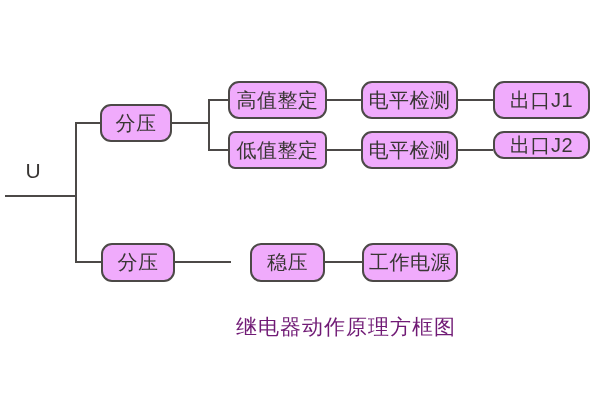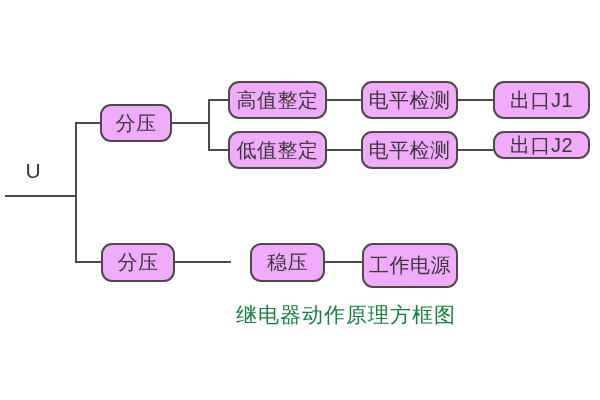--- a/index.html
+++ b/index.html
@@ -39,39 +39,39 @@
     left: 18px;
     top: 159px;
     width: 30px;
     text-align: center;
     font-size: 21px;
     color: #393634;
   }
   .caption {
     position: absolute;
     left: 346px;
-    top: 301px;
+    top: 313px;
     transform: translateX(-50%);
     font-size: 21px;
-    color: #15803d;
+    color: #701a75;
     white-space: nowrap;
     letter-spacing: 1px;
   }
 
   
   .n-divider-top   { left: 100px; top: 104px; width: 72px; height: 38px; }
   .n-high-set      { left: 228px; top:  81px; width: 99px; height: 38px; }
-  .n-low-set       { left: 228px; top: 131px; width: 99px; height: 38px; }
+  .n-low-set       { left: 228px; top: 131px; width: 99px; height: 38px; border-radius: 7px; }
   .n-level-1       { left: 361px; top:  81px; width: 97px; height: 38px; }
   .n-outlet-j1     { left: 493px; top:  81px; width: 97px; height: 38px; }
   .n-level-2       { left: 361px; top: 131px; width: 97px; height: 38px; }
   .n-outlet-j2     { left: 493px; top: 131px; width: 97px; height: 28px; }
   .n-divider-bot   { left: 101px; top: 243px; width: 74px; height: 39px; }
   .n-regulator     { left: 231px; top: 243px; width: 75px; height: 39px; margin-left: 19px; }
-  .n-work-power    { left: 362px; top: 243px; width: 96px; height: 45px; }
+  .n-work-power    { left: 362px; top: 243px; width: 96px; height: 39px; }
 
   
   .l-input          { left:   5px; top: 195px; width: 71px; height: 2px; }
   .l-main-vert      { left:  75px; top: 122px; width:  2px; height: 141px; }
   .l-to-divider-top { left:  77px; top: 122px; width: 24px; height: 2px; }
   .l-div-to-branch  { left: 172px; top: 122px; width: 37px; height: 2px; }
   .l-branch-vert    { left: 208px; top:  99px; width:  2px; height: 52px; }
   .l-branch-high    { left: 210px; top:  99px; width: 19px; height: 2px; }
   .l-branch-low     { left: 210px; top: 149px; width: 19px; height: 2px; }
   .l-high-level     { left: 327px; top:  99px; width: 34px; height: 2px; }

